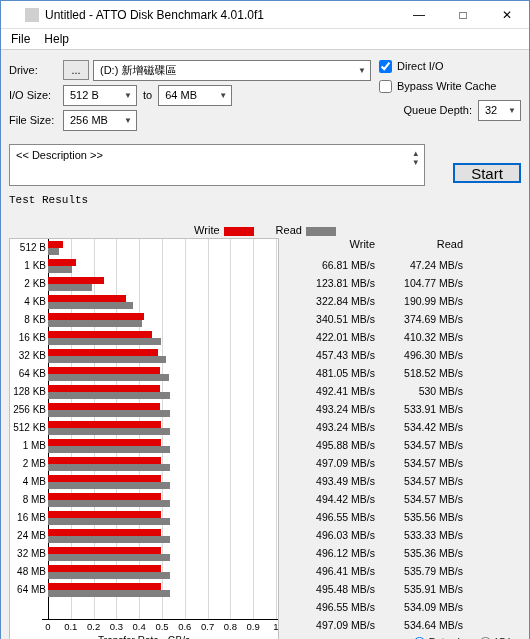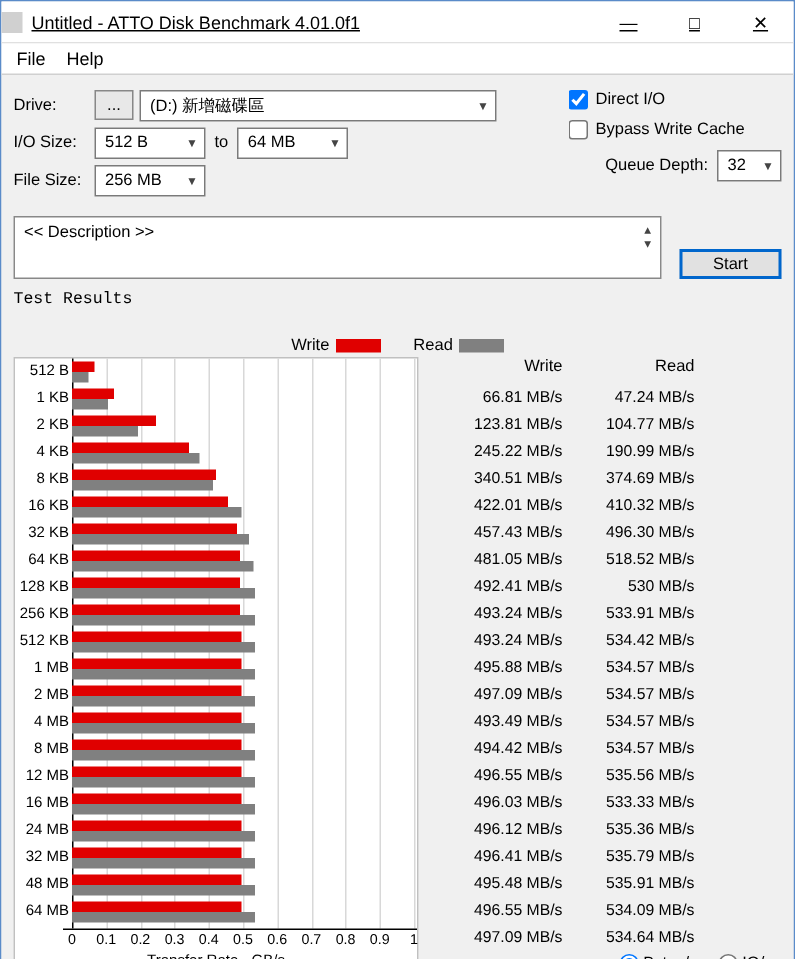--- a/index.html
+++ b/index.html
@@ -1,36 +1,36 @@
 <!DOCTYPE html>
 <html><head>
 <meta charset="utf-8">
 <style>
   * { box-sizing: border-box; margin: 0; padding: 0; }
   body { font-family: "Segoe UI", Tahoma, sans-serif; font-size: 11px; background: #fff; color: #000; width: 530px; }
   .window { border: 1px solid #5a8bc9; width: 530px; background: #f0f0f0; }
-  .titlebar { display: flex; align-items: center; height: 28px; background: #fff; border-bottom: 1px solid #e0e0e0; padding: 0 0 0 0; text-decoration: underline; }
+  .titlebar { display: flex; align-items: center; height: 28px; background: #fff; border-bottom: 1px solid #e0e0e0; padding: 0 0 0 24px; }
   .titlebar .icon { width: 14px; height: 14px; background: #d0d0d0; margin-right: 6px; }
   .titlebar .title { flex: 1; font-size: 12px; }
   .winbtns { display: flex; }
   .winbtn { width: 44px; height: 28px; display: flex; align-items: center; justify-content: center; font-size: 12px; }
   .menubar { display: flex; gap: 14px; padding: 3px 10px; background: #fff; border-bottom: 1px solid #d0d0d0; font-size: 12px; }
   .menubar span { cursor: default; }
   .content { padding: 6px 8px; background: #f0f0f0; }
-  .toprow { display: flex; gap: 40px; }
+  .toprow { display: flex; }
   .leftcol { flex: 1; }
   .rightcol { width: 150px; padding-left: 8px; }
   .frow { display: flex; align-items: center; margin: 3px 0; height: 22px; }
   .flab { width: 54px; font-size: 11px; }
   .btn3d { height: 20px; border: 1px solid #888; background: #e8e8e8; display: inline-flex; align-items: center; justify-content: center; padding: 0 6px; font-size: 11px; }
   .selectlike { height: 21px; border: 1px solid #7a7a7a; background: #fff; display: inline-flex; align-items: center; justify-content: space-between; padding: 0 4px 0 6px; font-size: 11px; }
   .selectlike .arrow { font-size: 8px; color: #444; margin-left: 4px; }
   .chkrow { display: flex; align-items: center; height: 20px; font-size: 11px; }
   .chkrow input { margin-right: 5px; width:13px; height:13px; }
-  .startbtn { border: 2px solid #0066cc; background: #e1e1e1; height: 20px; width: 68px; font-size: 11px; display:flex;align-items:center;justify-content:center; float:right; }
+  .startbtn { border: 2px solid #0066cc; background: #e1e1e1; height: 20px; width: 68px; font-size: 15px; display:flex;align-items:center;justify-content:center; float:right; }
   .descbox { border: 1px solid #888; background: #fff; height: 42px; padding: 4px 6px; font-size: 11px; display:flex;justify-content:space-between;align-items:flex-start; margin-top:6px;}
   .descbox .updn { display:flex;flex-direction:column;font-size:9px;line-height:9px;color:#444;}
   .resultsarea { margin-top: 8px; }
   .results-title { text-align: left; font-size: 11px; margin-bottom: 18px; font-family: Liberation Mono, monospace; }
   .legend { display:flex; gap:22px; justify-content:center; align-items:center; font-size:11px; margin-bottom:2px;}
   .legend .swatch { display:inline-block; width:30px; height:9px; margin-left:4px; vertical-align:middle;}
   .rbody { display: flex; }
   .chartcol { position: relative; width: 270px; border: 1px solid #c0c0c0; background: #fff; }
   .chartgrid { position: relative; height: 380px; margin-left: 38px; margin-right:2px;}
   .gridline { position:absolute; top:0; bottom:0; width:1px; background:#d8d8d8; }
@@ -113,21 +113,21 @@
         <div class="frow" style="justify-content:flex-end">
           <span style="margin-right:6px">Queue Depth:</span>
           <span class="selectlike" style="width:43px">
             <span>32</span>
               <span class="arrow">▼</span>
           </span>
         </div>
       </div>
     </div>
 
-    <div style="display:flex;align-items:flex-end;gap:8px;margin-top:4px">
+    <div style="display:flex;align-items:center;gap:24px;margin-top:4px">
       <div class="descbox" style="flex:1">
         <span>&lt;&lt; Description &gt;&gt;</span>
         <span class="updn">
             <span>▴</span>
             <span>▾</span>
           </span>
       </div>
       <div style="width:72px;padding-top:22px">
         <div class="startbtn">Start</div>
       </div>
@@ -250,27 +250,20 @@
                 <div class="barpair">
                   <div class="bar write" style="width: 112.728px;"></div>
                   <div class="bar read" style="width: 121.882px;"></div>
                 </div>
               </div>
               <div class="barrow">
                 <div class="barlabel">8 MB</div>
                 <div class="barpair">
                   <div class="bar write" style="width: 113.213px;"></div>
                   <div class="bar read" style="width: 122.108px;"></div>
-                </div>
-              </div>
-              <div class="barrow">
-                <div class="barlabel">12 MB</div>
-                <div class="barpair">
-                  <div class="bar write" style="width: 113.095px;"></div>
-                  <div class="bar read" style="width: 121.599px;"></div>
                 </div>
               </div>
               <div class="barrow">
                 <div class="barlabel">16 MB</div>
                 <div class="barpair">
                   <div class="bar write" style="width: 113.115px;"></div>
                   <div class="bar read" style="width: 122.062px;"></div>
                 </div>
               </div>
               <div class="barrow">
@@ -325,21 +318,21 @@
           <div id="numrows">
               <div class="numrow">
                 <div class="w1">66.81 MB/s</div>
                 <div class="w2">47.24 MB/s</div>
               </div>
               <div class="numrow">
                 <div class="w1">123.81 MB/s</div>
                 <div class="w2">104.77 MB/s</div>
               </div>
               <div class="numrow">
-                <div class="w1">245.22 MB/s</div>
+                <div class="w1">322.84 MB/s</div>
                 <div class="w2">190.99 MB/s</div>
               </div>
               <div class="numrow">
                 <div class="w1">340.51 MB/s</div>
                 <div class="w2">374.69 MB/s</div>
               </div>
               <div class="numrow">
                 <div class="w1">422.01 MB/s</div>
                 <div class="w2">410.32 MB/s</div>
               </div>

